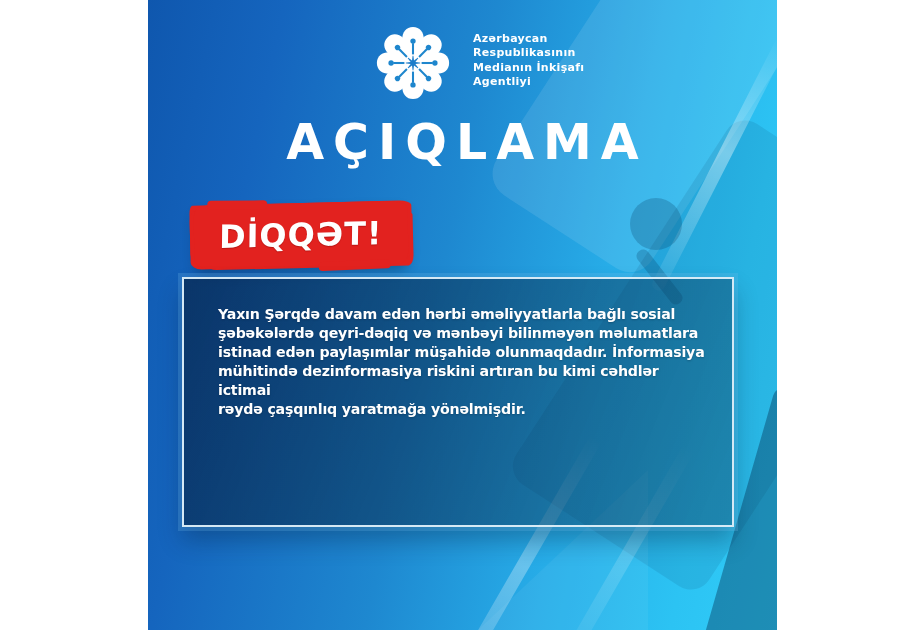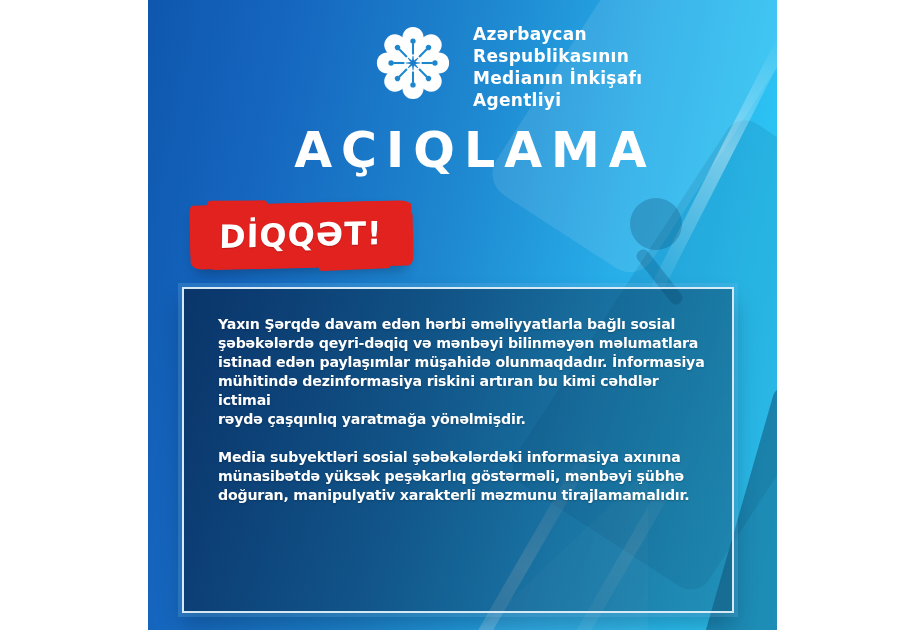--- a/index.html
+++ b/index.html
@@ -27,26 +27,26 @@
   .pin-circle{left:482px;top:198px;width:52px;height:52px;border-radius:50%;
     background:rgba(0,45,80,0.22);}
   .pin-stem{left:505px;top:244px;width:13px;height:66px;border-radius:6px;
     background:rgba(0,45,80,0.22);transform:rotate(-38deg);}
   .facet{left:330px;top:470px;width:0;height:0;opacity:.5;
     border-left:170px solid transparent;border-bottom:160px solid rgba(255,255,255,0.10);}
   
   .header{position:absolute;left:222px;top:20px;display:flex;gap:17px;}
   .logo{width:86px;height:86px;flex:0 0 auto;}
   .org-name{
-    margin-top:3px;color:#fff;font-size:17px;font-weight:700;
+    margin-top:12px;color:#fff;font-size:11px;font-weight:700;
     line-height:1.3;letter-spacing:.3px;white-space:pre-line;
   }
   
   .title{
-    position:absolute;left:0;top:114px;width:629px;margin:8px;text-align:center;
+    position:absolute;left:0;top:114px;width:629px;margin:0;text-align:center;
     color:#fff;font-size:49px;font-weight:700;letter-spacing:9px;text-indent:9px;
   }
   
   .stamp{
     position:absolute;left:46px;top:204px;width:214px;height:62px;
     background:#e2221f;transform:rotate(-1.4deg);
     border-radius:7px 15px 9px 13px / 13px 7px 15px 9px;
     display:flex;align-items:center;justify-content:center;
     box-shadow:-6px 3px 0 -2px #e2221f,6px -3px 0 -2px #e2221f,
                9px 6px 0 -4px #e2221f,-8px -5px 0 -4px #e2221f,
@@ -55,26 +55,25 @@
   .stamp::before{content:"";position:absolute;left:14px;top:-5px;width:60px;height:9px;
     background:#e2221f;border-radius:4px;transform:rotate(1deg);}
   .stamp::after{content:"";position:absolute;right:18px;bottom:-5px;width:72px;height:9px;
     background:#e2221f;border-radius:4px;transform:rotate(-1deg);}
   .stamp-label{
     color:#fff;font-size:32px;font-weight:700;letter-spacing:1px;
     transform:skewX(-2deg);text-shadow:0 1px 1px rgba(120,0,0,0.4);
   }
   
   .panel{
-    position:absolute;left:34px;top:277px;width:552px;height:326px;box-sizing:border-box;
+    position:absolute;left:34px;top:277px;width:552px;height:250px;box-sizing:border-box;
     padding:26px 26px 0 34px;
     background:linear-gradient(112deg,rgba(5,31,64,0.66) 0%,rgba(8,48,84,0.52) 55%,rgba(16,74,108,0.44) 100%);
     border:2px solid rgba(224,241,251,0.95);
     box-shadow:0 0 0 4px rgba(120,190,235,0.22),0 14px 22px rgba(0,25,55,0.30);
-    margin-top:10px;
   }
   .panel p{
     margin:0 0 19px;color:#fff;font-size:14.2px;font-weight:700;
     line-height:1.34;letter-spacing:-0.2px;white-space:pre-line;
     text-shadow:0 1px 2px rgba(0,20,40,0.28);
   }
 </style>
 </head>
 <body>
 
@@ -189,19 +188,16 @@
     <div class="stamp">
       <span class="stamp-label">DİQQƏT!</span>
     </div>
 
     <div class="panel">
       <p>Yaxın Şərqdə davam edən hərbi əməliyyatlarla bağlı sosial
 şəbəkələrdə qeyri-dəqiq və mənbəyi bilinməyən məlumatlara
 istinad edən paylaşımlar müşahidə olunmaqdadır. İnformasiya
 mühitində dezinformasiya riskini artıran bu kimi cəhdlər ictimai
 rəydə çaşqınlıq yaratmağa yönəlmişdir.</p>
-      <p>Media subyektləri sosial şəbəkələrdəki informasiya axınına
-münasibətdə yüksək peşəkarlıq göstərməli, mənbəyi şübhə
-doğuran, manipulyativ xarakterli məzmunu tirajlamamalıdır.</p>
     </div>
 
   </div>
 </div>
 
 </body></html>

